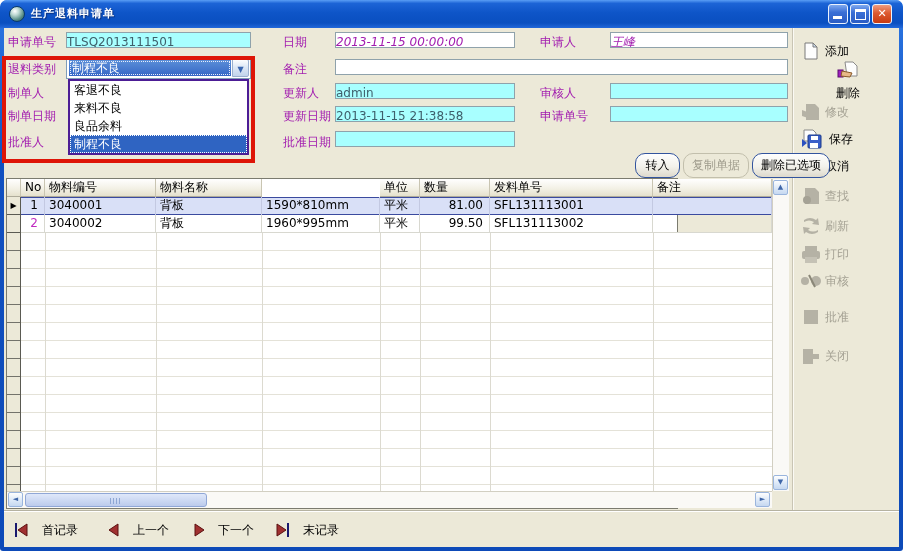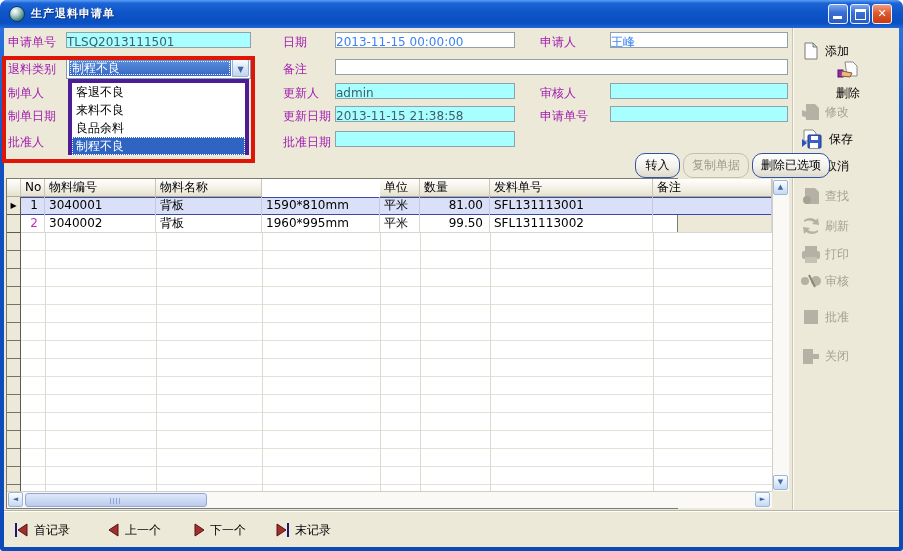--- a/index.html
+++ b/index.html
@@ -20,30 +20,30 @@
         background:linear-gradient(180deg,#7fa9ef 0%,#3a6fd6 40%,#2a5cc4 100%); }
   .wbtn.close { background:linear-gradient(180deg,#f09c80 0%,#dd5a30 45%,#c83a10 100%); }
   .glyph-min { position:absolute; left:4px; bottom:4px; width:9px; height:3px; background:#fff; }
   .glyph-max { position:absolute; left:4px; top:4px; width:11px; height:11px; border:1px solid #fff; border-top:3px solid #fff; }
   .glyph-close { position:absolute; left:0; top:2px; width:100%; text-align:center; color:#fff; font-size:11px; font-weight:bold; }
   .client { position:absolute; left:4px; top:28px; width:895px; height:519px; background:#ece9d8; }
 
   .lbl { position:absolute; color:#a21caf; height:16px; line-height:16px; white-space:nowrap; }
   .fld { position:absolute; height:16px; line-height:18px; border:1px solid #8fa2ab; background:#fff; overflow:hidden; white-space:nowrap; }
   .fld.cyan { background:#a8ffff; color:#3e5f6b; }
-  .fld.white { color:#3b82f6; }
+  .fld.white { color:#a21caf;font-style:italic; }
 
   .combo { position:absolute; left:62px; top:29px; width:185px; height:22px; background:#fff; border:1px solid #7f9db9; }
   .combo-sel { position:absolute; left:2px; top:2px; right:19px; bottom:2px; color:#fff; padding-left:3px;
         line-height:16px; background:linear-gradient(180deg,#5b8fd8 0%,#3567c6 100%);
         outline:1px dotted #e8eefc; outline-offset:-2px; white-space:nowrap; overflow:hidden; }
   .combo-btn { position:absolute; right:1px; top:1px; width:17px; bottom:1px; border-radius:0 2px 2px 0;
         background:linear-gradient(180deg,#fdfeff 0%,#dde8f6 45%,#c2d4ec 100%); border:1px solid #9ab0cf;
         color:#3a66b0; text-align:center; line-height:17px; font-size:11px; font-weight:bold; }
-  .dropdown { position:absolute; left:64px; top:51px; width:181px; height:76px; background:#fff; border:4px solid #4c1d95; z-index:40; }
+  .dropdown { position:absolute; left:64px; top:51px; width:181px; height:76px; background:#fff; border:2px solid #4c1d95; z-index:40; }
   .opt { height:18px; line-height:18px; padding-left:4px; color:#000; white-space:nowrap; }
   .opt.selected { background:#2f64c2; color:#fff; outline:1px dotted #fff; outline-offset:-1px; }
 
   .red-rect { position:absolute; left:2px; top:56px; width:253px; height:107px; border:4px solid #de1507; z-index:50; pointer-events:none; }
 
   .btn { position:absolute; height:25px; border:1px solid #32549e; border-radius:10px; color:#000; text-align:center;
         line-height:22px; background:linear-gradient(180deg,#fefefe 0%,#f2f1ea 55%,#ddd9cc 100%); z-index:10; white-space:nowrap; }
   .btn.disabled { border:1px solid #c2bfac; color:#9e9b8c; background:#ece9d8; }
 
   .grid { position:absolute; left:2px; top:150px; width:672px; height:331px; border:1px solid #7b7b6f; background:#fff; }
@@ -77,21 +77,21 @@
   .sb-corner { position:absolute; left:765px; top:312px; width:17px; height:17px; background:#ece9d8; }
 
   .vsep { position:absolute; left:788px; top:0; width:2px; height:483px; border-left:1px solid #c9c5b4; border-right:1px solid #fbfaf4; }
 
   .sbtn { position:absolute; left:796px; width:96px; height:22px; display:flex; align-items:center; gap:3px; }
   .sbtn .slabel { color:#000; white-space:nowrap; }
   .sbtn.disabled .slabel { color:#a5a294; }
   .sicon { width:22px; height:20px; flex:0 0 22px; }
 
   .navbar { position:absolute; left:0; top:483px; width:895px; height:36px; border-top:1px solid #fff; box-shadow:0 -1px 0 #b5b2a1; }
-  .nav-item { position:absolute; top:7px; height:22px; display:flex; align-items:center; gap:5px; }
+  .nav-item { position:absolute; top:7px; height:22px; display:flex; align-items:center; gap:13px; }
   .nav-item .nlabel { color:#000; white-space:nowrap; }
 </style>
 </head>
 <body>
 
 <div class="win">
   <div class="titlebar">
     <span class="app-icon"></span>
     <span class="title">生产退料申请单</span>
     <div class="winbtns">

